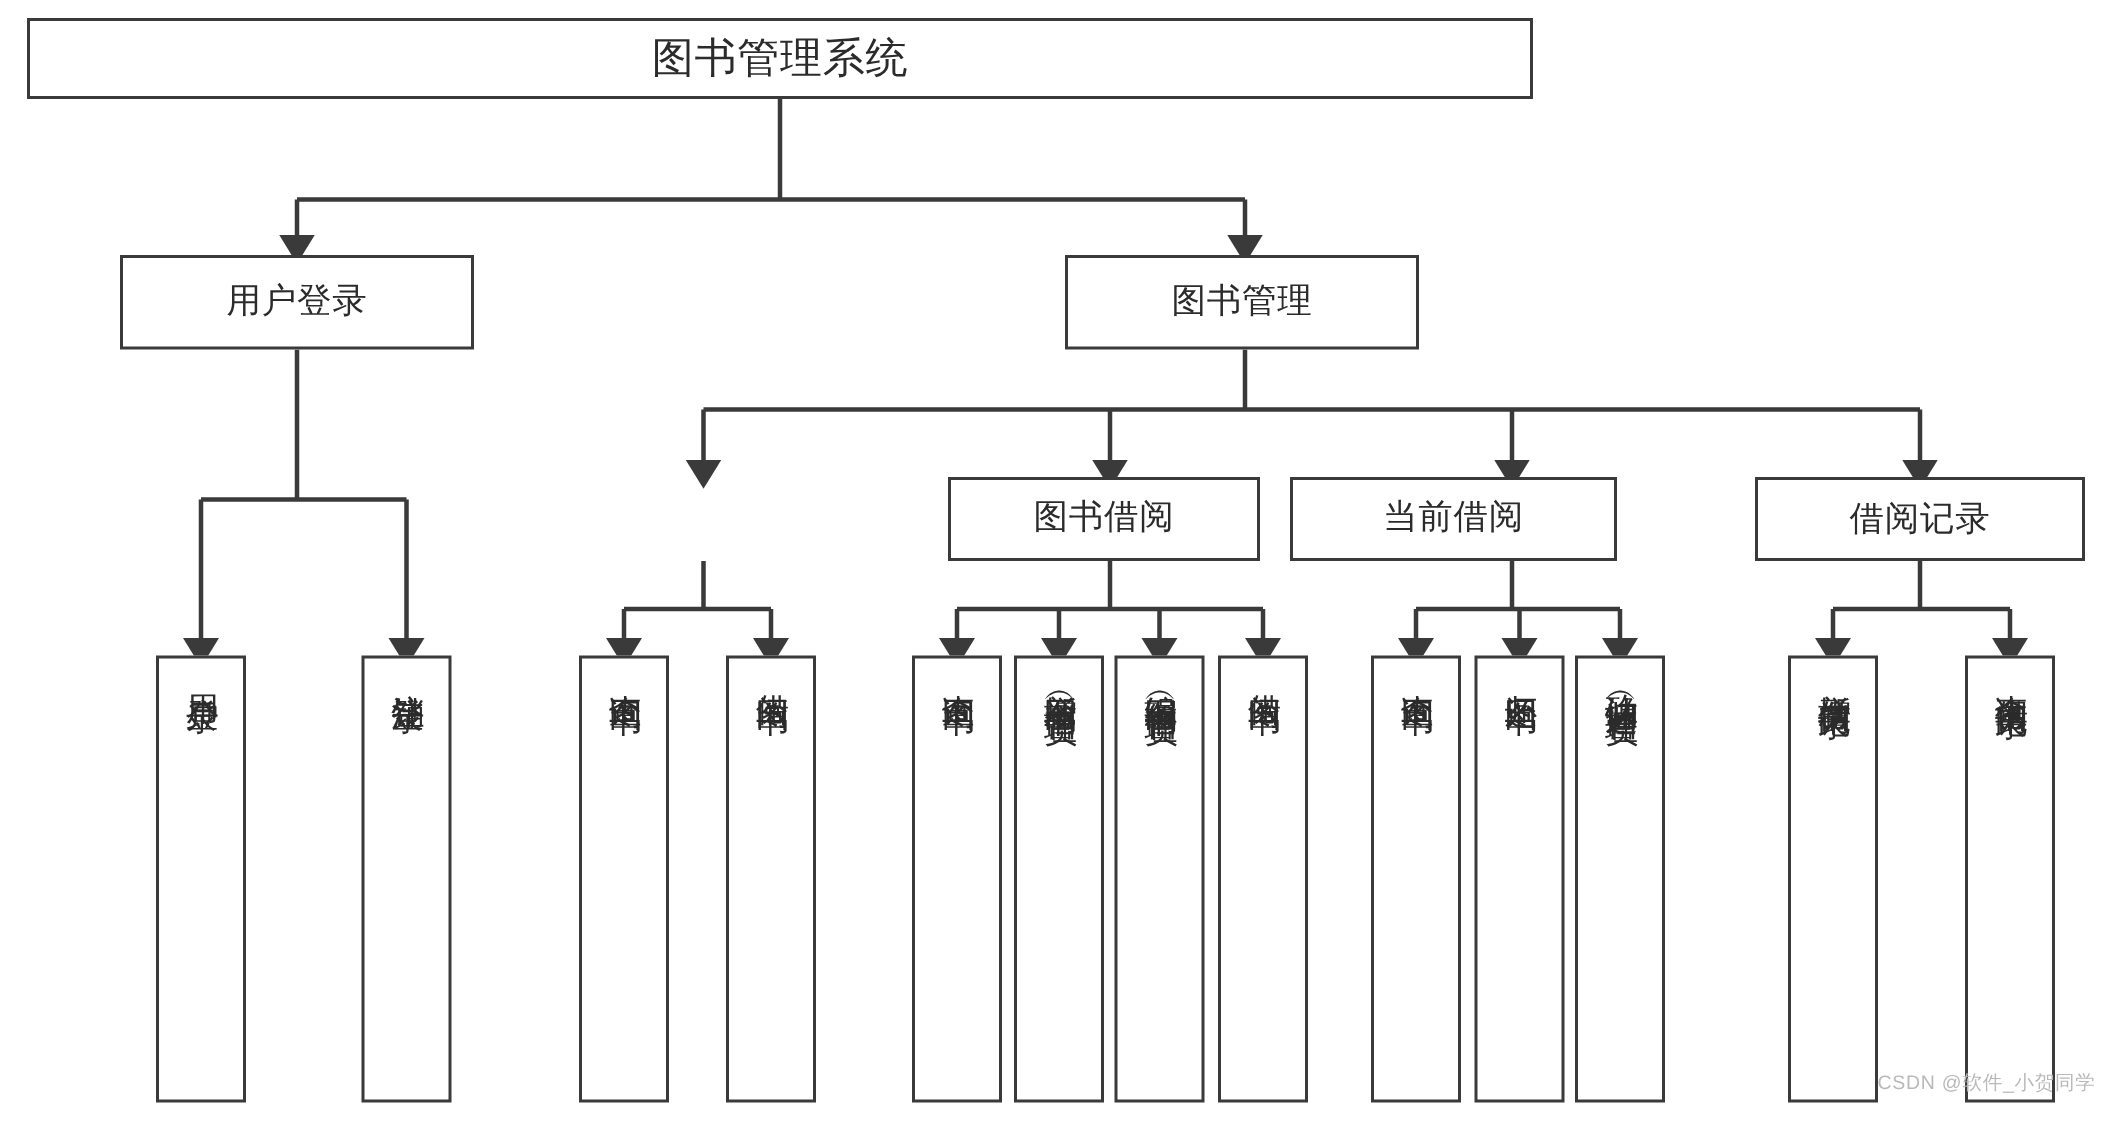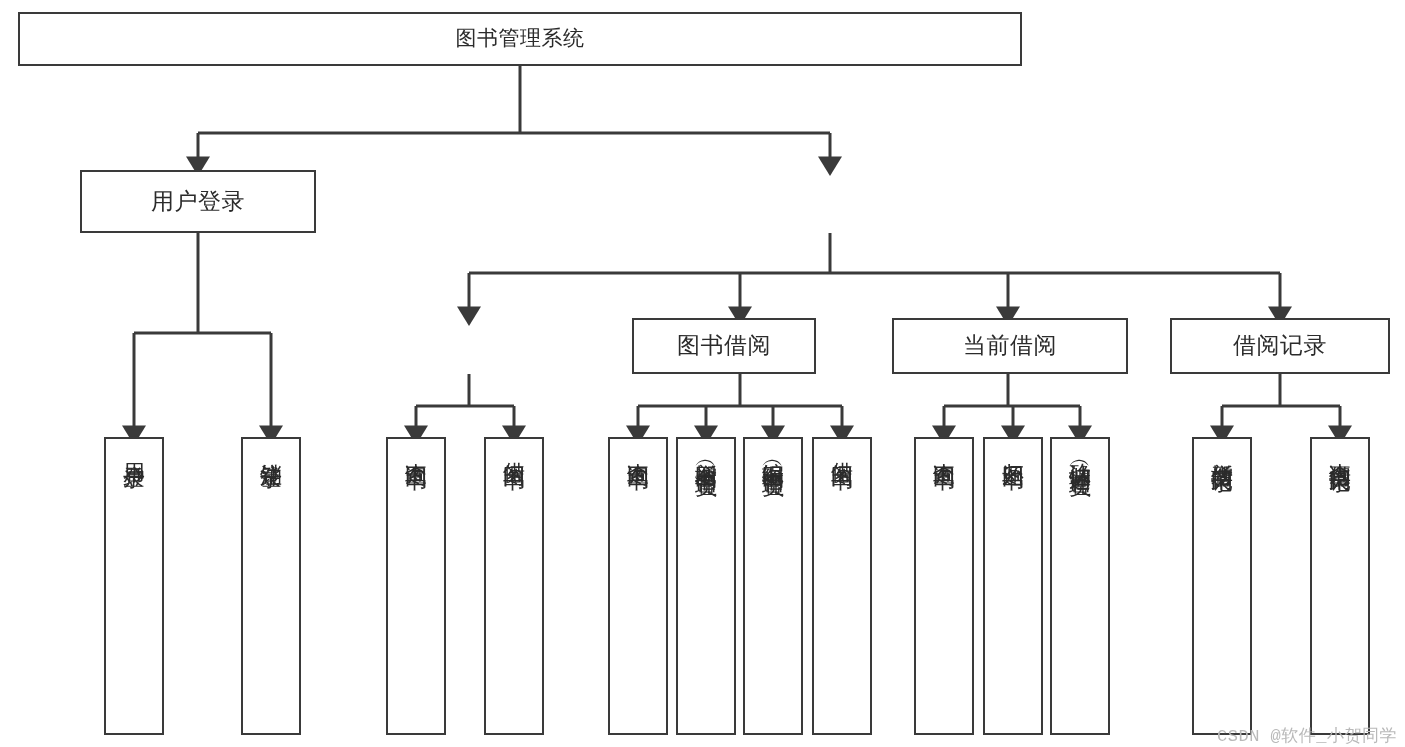--- a/index.html
+++ b/index.html
@@ -41,46 +41,46 @@
     line-height: 1.12;
     text-align: center;
     white-space: nowrap;
   }
   
   .node.horiz .node-label {
     font-size: 23px;
     letter-spacing: 0.5px;
   }
   .node.root .node-label {
-    font-size: 21px;
+    font-size: 28px;
   }
   
   .node.leaf {
     align-items: flex-start;
     justify-content: center;
     padding-top: 6px;
   }
   .node.leaf .node-label {
     writing-mode: vertical-rl;
     text-orientation: upright;
     font-size: 22px;
     letter-spacing: 2px;
     line-height: 1;
     white-space: nowrap;
   }
   #watermark {
     position: absolute;
     right: 8px;
-    bottom: 0;
-    font-size: 17px;
+    bottom: 16px;
+    font-size: 13px;
     color: #b9b9b9;
     letter-spacing: 0.5px;
     z-index: 5;
     white-space: nowrap;
-    font-family: Liberation Mono, monospace;
+    font-family: Liberation Sans, sans-serif;
   }
 </style>
 </head>
 <body>
 
 <div id="diagram-root">
 
   <svg id="edges-layer" viewBox="0 0 1405 747" width="1405" height="747" xmlns="http://www.w3.org/2000/svg">
     <defs>
       <marker id="arrowhead" markerWidth="10" markerHeight="10" refX="2.2" refY="4" orient="auto" markerUnits="strokeWidth">
@@ -131,25 +131,28 @@
     </g>
   </svg>
 
   <div class="node root horiz" style="left:18px; top:12px; width:1004px; height:54px;">
     <span class="node-label">图书管理系统</span>
   </div>
 
   <div class="node horiz" style="left:80px; top:170px; width:236px; height:63px;">
     <span class="node-label">用户登录</span>
   </div>
-
-  <div class="node horiz" style="left:632px; top:318px; width:184px; height:56px;justify-content:center;">
+  <div class="node horiz" style="left:710px; top:170px; width:236px; height:63px;">
+    <span class="node-label">图书管理</span>
+  </div>
+
+  <div class="node horiz" style="left:632px; top:318px; width:208px; height:56px;justify-content:center;">
     <span class="node-label">图书借阅</span>
   </div>
-  <div class="node horiz" style="left:892px; top:318px; width:236px; height:56px;">
+  <div class="node horiz" style="left:860px; top:318px; width:218px; height:56px;">
     <span class="node-label">当前借阅</span>
   </div>
   <div class="node horiz" style="left:1170px; top:318px; width:220px; height:56px;font-family:Liberation Serif, serif;">
     <span class="node-label">借阅记录</span>
   </div>
 
   <div class="node leaf" style="left:104px; top:437px; width:60px; height:298px;">
     <span class="node-label">用户登录</span>
   </div>
   <div class="node leaf" style="left:241px; top:437px; width:60px; height:298px;">

